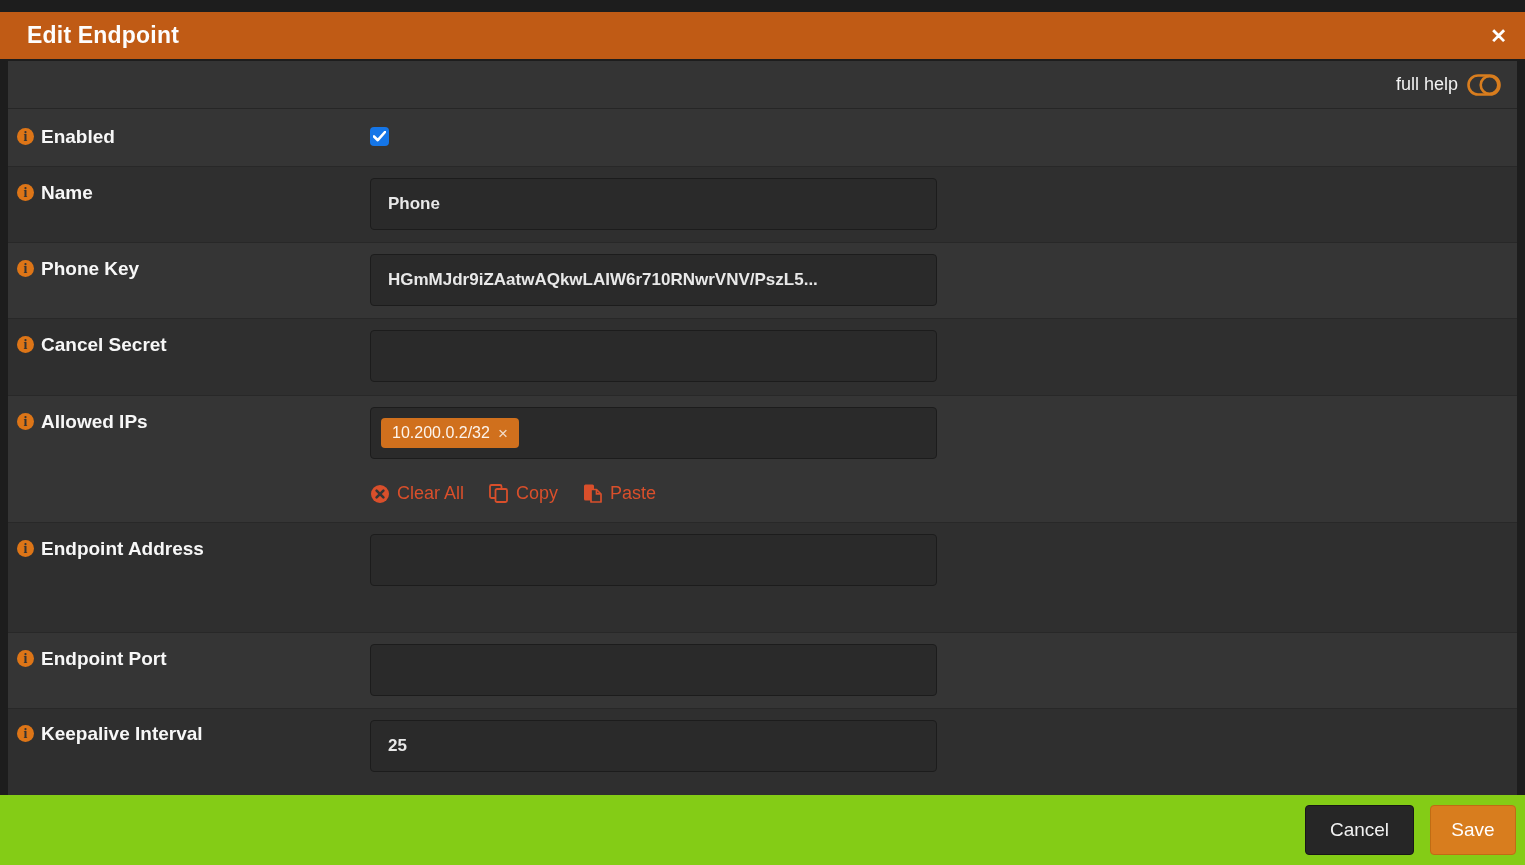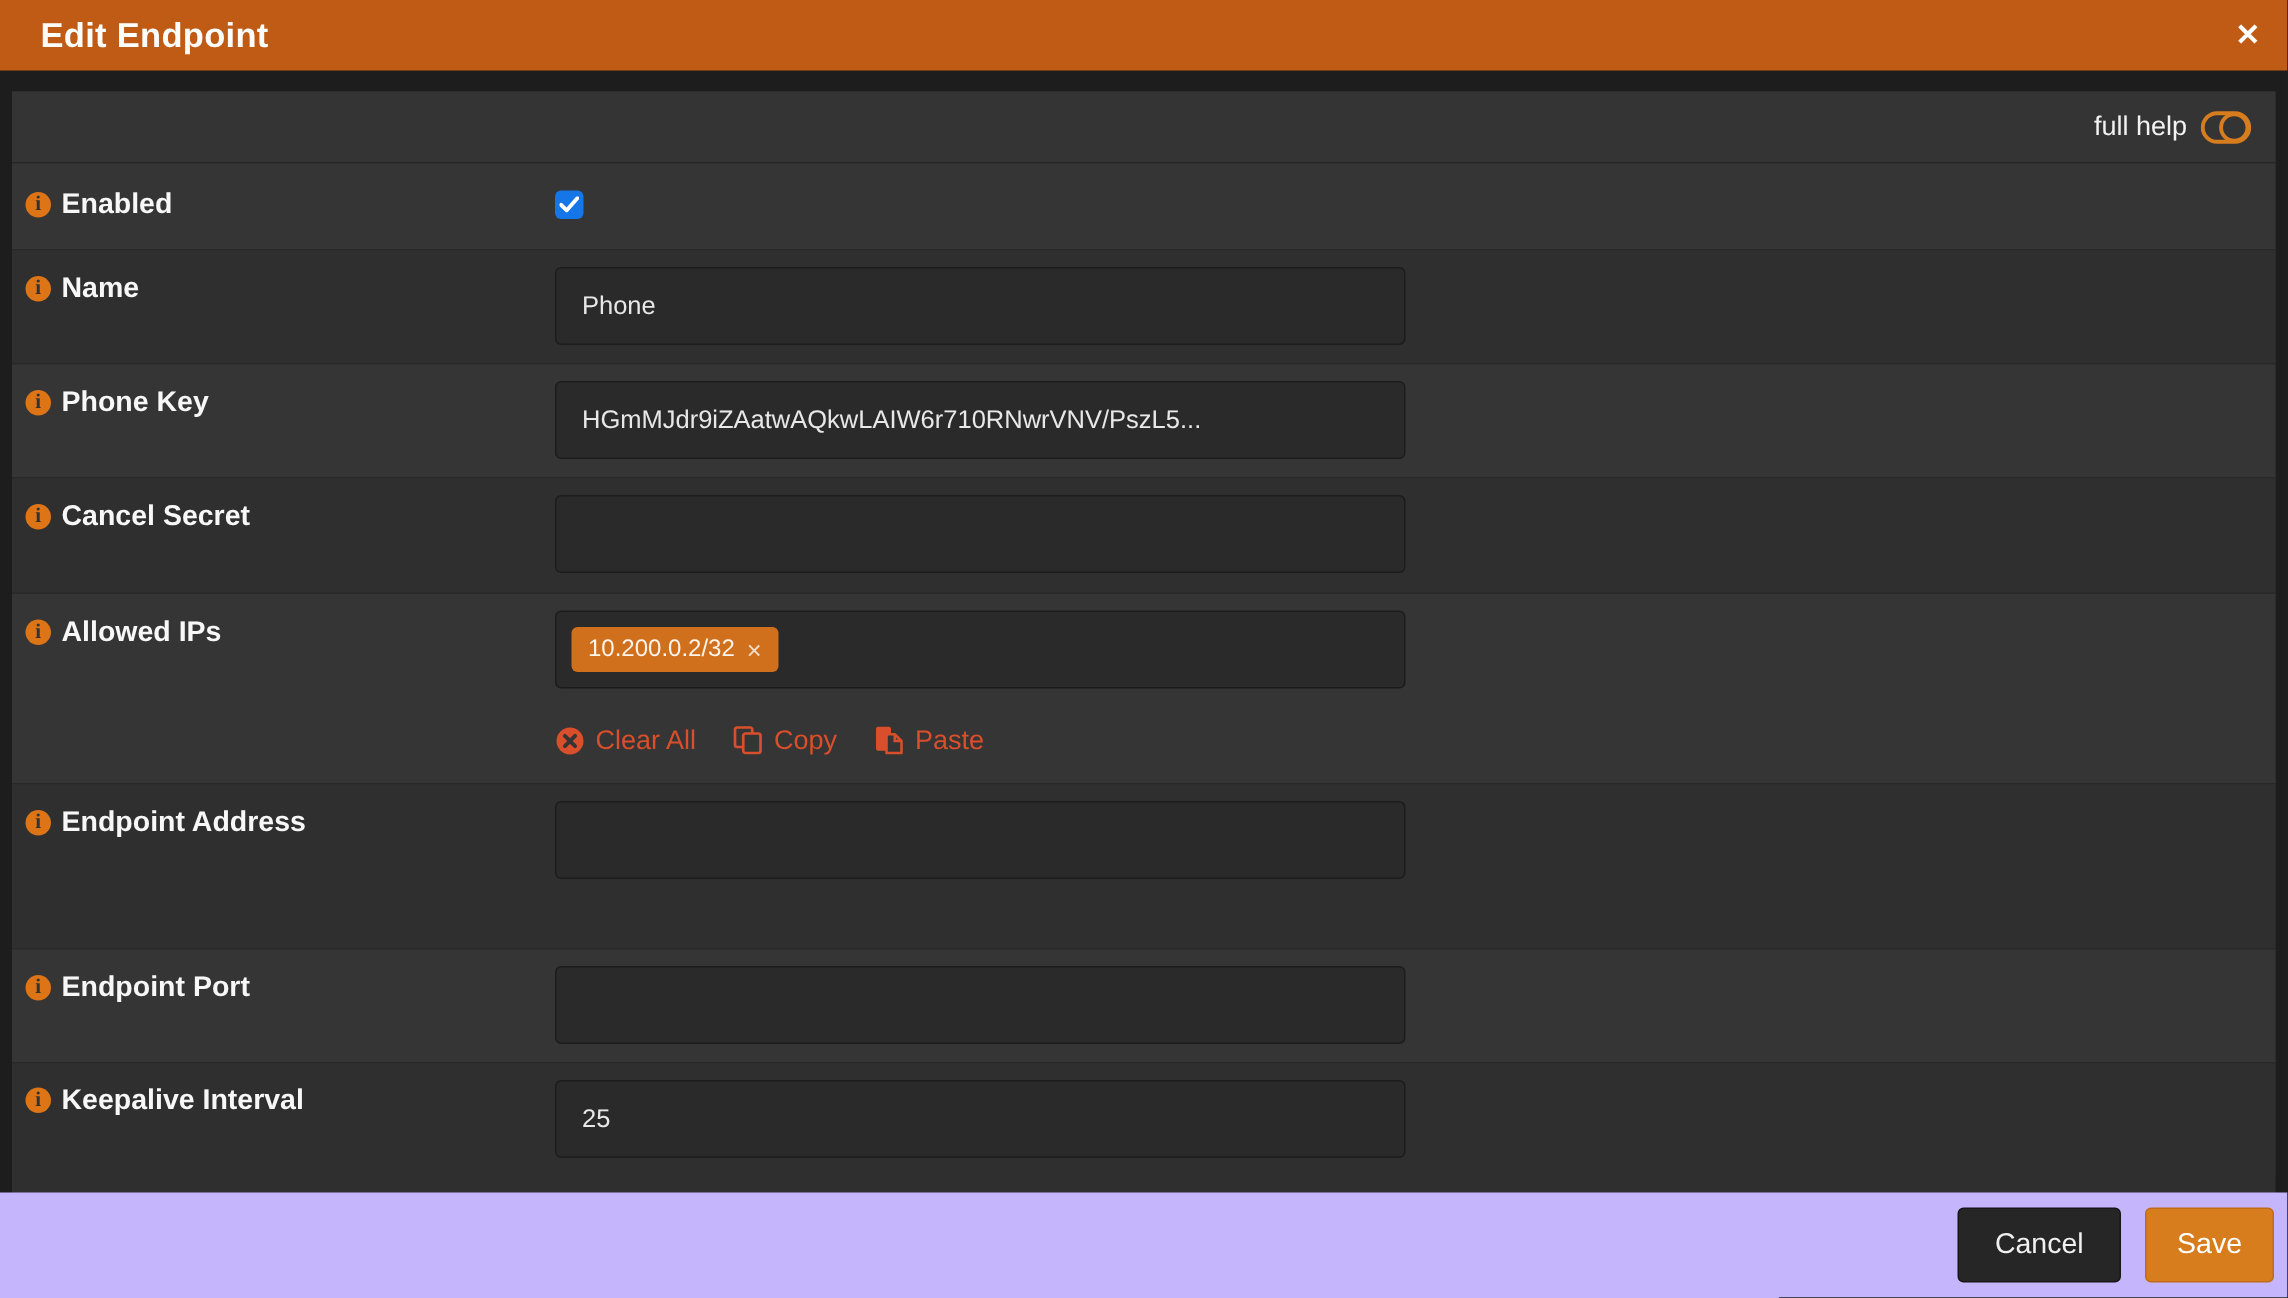--- a/index.html
+++ b/index.html
@@ -1,58 +1,58 @@
 <!DOCTYPE html>
 <html><head>
 <meta charset="utf-8">
 <style>
   * { margin:0; padding:0; box-sizing:border-box; }
   html,body { width:1525px; height:865px; background:#1d1d1d; font-family:"Liberation Sans", sans-serif; overflow:hidden; }
   .screen { position:relative; width:1525px; height:865px; background:#1d1d1d; }
 
   
-  .dlg-header { position:absolute; left:0; top:0; width:1525px; height:47px; background:#c05b15; display:flex; align-items:center; padding:0 16px 0 27px; }
+  .dlg-header { position:absolute; left:0; top:12px; width:1525px; height:47px; background:#c05b15; display:flex; align-items:center; padding:0 16px 0 27px; }
   .dlg-title { color:#fdfdfd; font-size:23px; font-weight:bold; letter-spacing:.2px; }
   .dlg-close { margin-left:auto; color:#ffffff; font-size:20px; font-weight:bold; cursor:pointer; line-height:1; padding:4px 2px; }
 
   
   .panel { position:absolute; left:8px; top:61px; width:1509px; height:780px; background:#2f2f2f; }
   .help-row { height:48px; background:#343434; display:flex; align-items:center; justify-content:flex-end; padding-right:16px; border-bottom:1px solid #262626; }
   .help-toggle { display:flex; align-items:center; gap:9px; cursor:pointer; }
   .help-label { color:#f2f2f2; font-size:18px; }
 
   .row { display:flex; border-bottom:1px solid #282828; }
   .row.light { background:#353535; }
   .row.dark  { background:#2f2f2f; }
   .row-label { width:362px; flex:0 0 362px; padding:15px 0 0 9px; display:flex; align-items:flex-start; gap:7px; }
   .row-label .lbl { color:#f7f7f7; font-size:19px; font-weight:bold; line-height:22px; }
   .info-icon { width:17px; height:17px; margin-top:2px; border-radius:50%; background:#dd7517; color:#333333;
                font-family:"Liberation Serif", serif; font-weight:bold; font-size:14px; line-height:17px;
                text-align:center; flex:0 0 17px; cursor:pointer; }
   .row-ctl { padding-top:11px; }
 
   .txt-input { width:567px; height:52px; background:#2a2a2a; border:1px solid #1c1c1c; border-radius:4px;
-               color:#e8e8e8; font-size:17px; font-family:"Liberation Sans", sans-serif; padding:0 17px; outline:none; }
+               color:#e8e8e8; font-size:17px; font-family:"Liberation Sans", sans-serif; padding:0 17px; outline:none;font-weight:bold; }
   .tokenbox { width:567px; height:52px; background:#2a2a2a; border:1px solid #1c1c1c; border-radius:4px;
               display:flex; align-items:center; padding:0 10px; cursor:text; }
   .token { background:#d0701d; border-radius:4px; height:30px; display:flex; align-items:center; padding:0 11px;
            color:#fdf4ec; font-size:16px; gap:8px; }
   .token-x { color:#f3ddc9; font-size:17px; cursor:pointer; line-height:1; }
 
   .checkbox { width:19px; height:19px; margin-top:7px; background:#1576e8; border-radius:4px;
               display:flex; align-items:center; justify-content:center; cursor:pointer; }
 
   .link-row { display:flex; align-items:flex-start; gap:24px; margin-top:24px; }
   .link { display:flex; align-items:center; gap:7px; color:#d94f2b; font-size:18px; cursor:pointer; }
   .link svg { display:block; }
 
   .help-green { margin-top:10px; color:#3bc43a; font-size:17px; }
 
   
-  .dlg-footer { position:absolute; left:0; top:795px; width:1525px; height:70px; background:#c4b5fd;
+  .dlg-footer { position:absolute; left:0; top:795px; width:1525px; height:70px; background:#84cc16;
                 display:flex; align-items:center; justify-content:flex-end; gap:16px; padding-right:9px; }
   .btn { height:50px; border-radius:4px; font-size:19px; font-family:"Liberation Sans", sans-serif;
          display:flex; align-items:center; justify-content:center; cursor:pointer; }
   .btn-cancel { width:109px; background:#262626; border:1px solid #171717; color:#f1f1f1; }
   .btn-save   { width:86px;  background:#d87d1e; border:1px solid #c06c14; color:#ffffff; }
 </style>
 </head>
 <body>
 
 <div class="screen">

